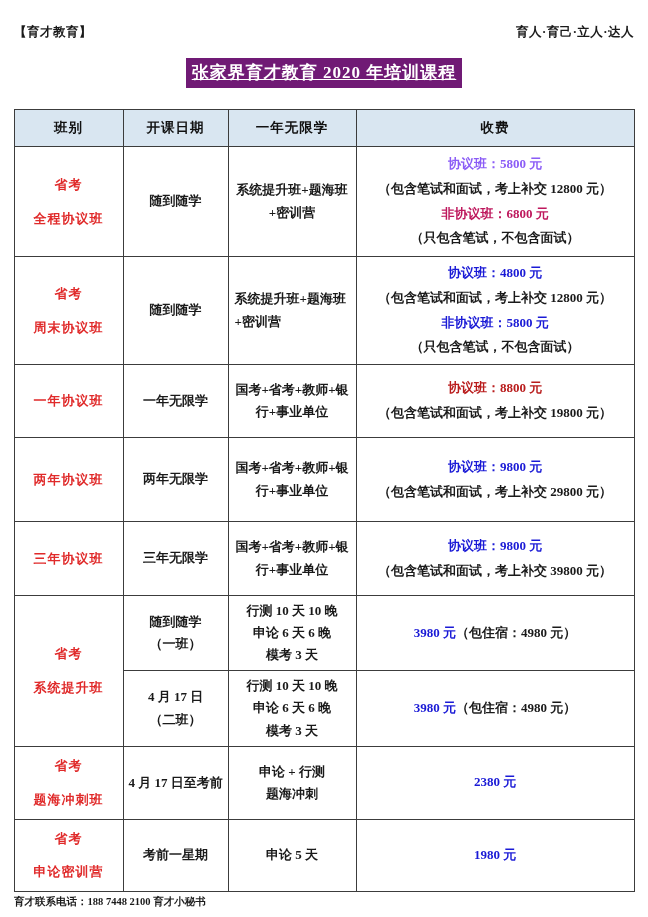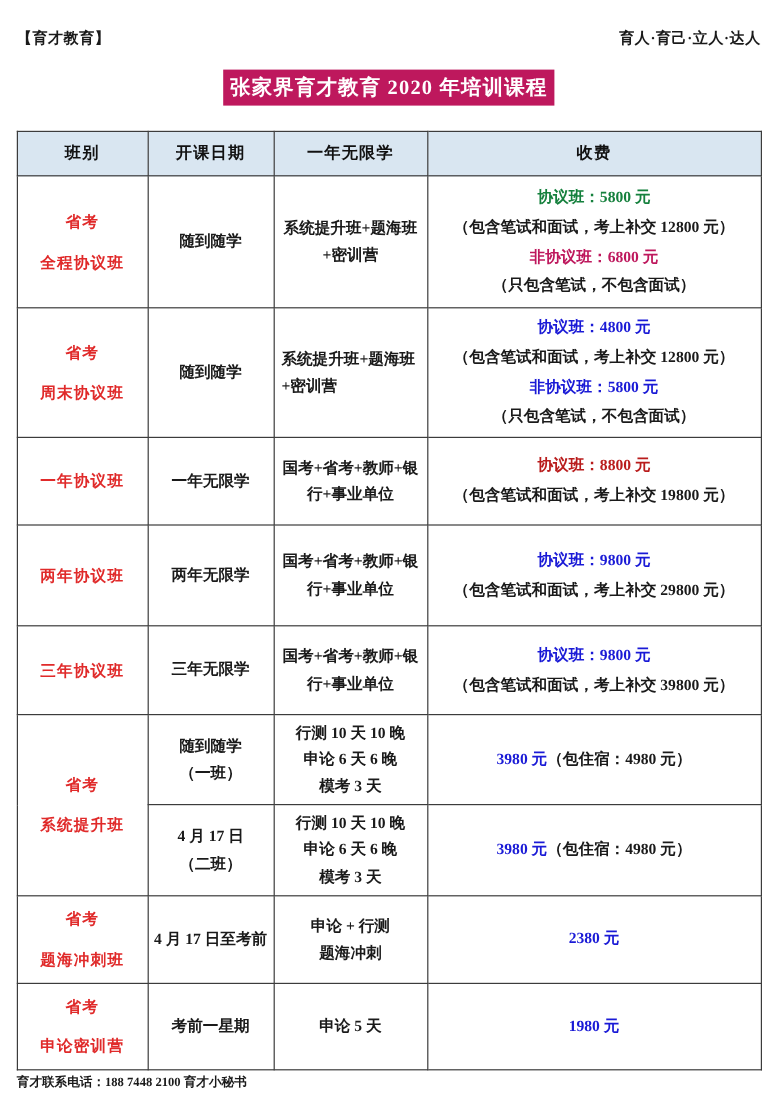--- a/index.html
+++ b/index.html
@@ -9,23 +9,23 @@
     color:#1a1a1a;
   }
   .topbar{
     margin:24px 14px 0 14px;
     display:flex;justify-content:space-between;align-items:baseline;
     font-size:12.5px;font-weight:bold;letter-spacing:.5px;
   }
   .title-wrap{text-align:center;margin-top:17px;}
   .doc-title{
     display:inline-block;
-    background:#be185d;color:#ffffff;
+    background:#701a75;color:#ffffff;
     font-size:17px;font-weight:bold;
-    padding:3px 6px 4px 6px;letter-spacing:1px;
+    padding:3px 6px 4px 6px;letter-spacing:1px;text-decoration:underline;
   }
   table.course{
     border-collapse:collapse;
     margin:21px auto 0 auto;
     width:620px;table-layout:fixed;
   }
   table.course td,table.course th{
     border:1px solid #3c3c3c;
     padding:2px 4px;
     vertical-align:middle;
@@ -85,21 +85,21 @@
           <div>全程协议班</div>
         </td>
         <td class="date-cell">
           <div>随到随学</div>
         </td>
         <td class="course-cell">
           <div>系统提升班+题海班</div>
           <div>+密训营</div>
         </td>
         <td class="fee-cell">
-          <div><span style="color: #15803d;">协议班：5800 元</span></div>
+          <div><span style="color: #8b5cf6;">协议班：5800 元</span></div>
           <div><span style="color: rgb(26, 26, 26);">（包含笔试和面试，考上补交 12800 元）</span></div>
           <div><span style="color: #be185d;">非协议班：6800 元</span></div>
           <div><span style="color: rgb(26, 26, 26);">（只包含笔试，不包含面试）</span></div>
         </td>
       </tr>
       <tr style="height: 108px;">
         <td class="class-cell" style="color: rgb(224, 42, 42);">
           <div>省考</div>
           <div>周末协议班</div>
         </td>

